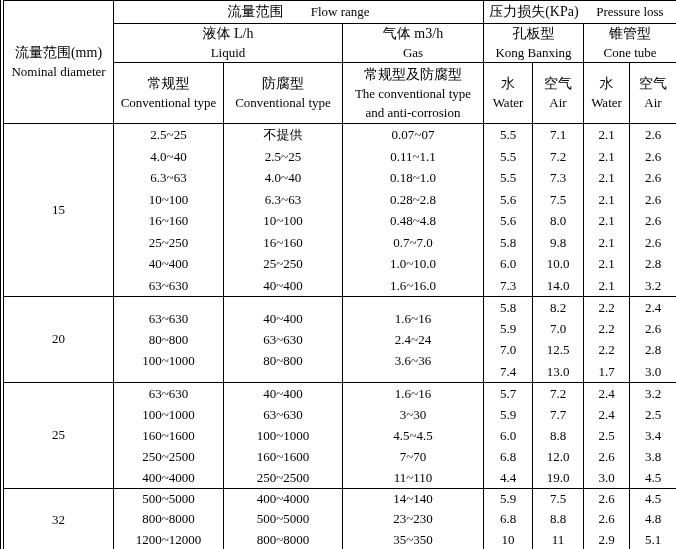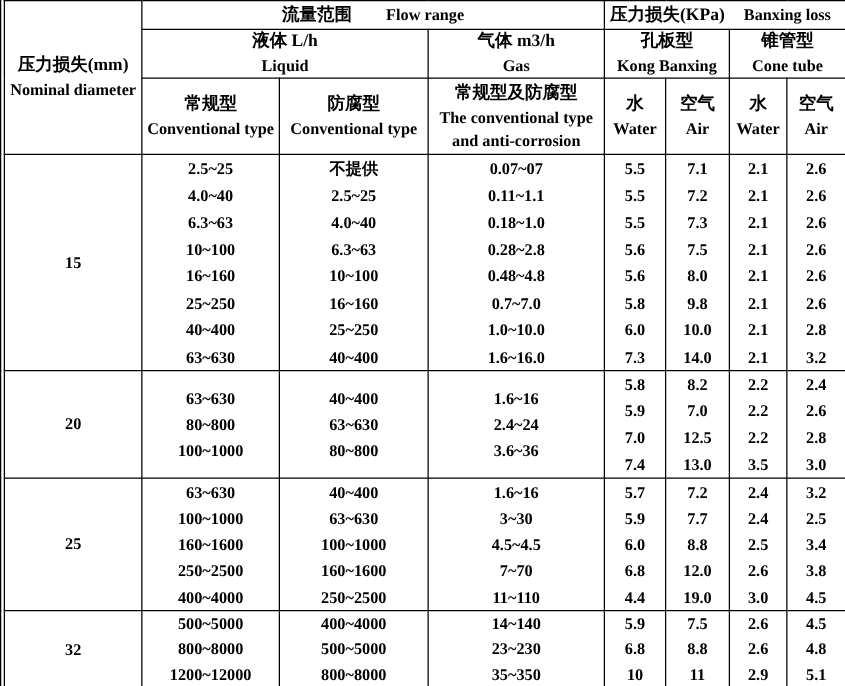--- a/index.html
+++ b/index.html
@@ -20,21 +20,20 @@
     table-layout: fixed;
     width: 673px;
   }
   table.spec td {
     border: 1px solid #000;
     text-align: center;
     vertical-align: middle;
     padding: 0;
     font-size: 13px;
     overflow: hidden;
-    font-weight: bold;
   }
   
   col.c-dia  { width: 110px; }
   col.c-conv { width: 110px; }
   col.c-anti { width: 119px; }
   col.c-gas  { width: 141px; }
   col.c-w1   { width: 49px; }
   col.c-a1   { width: 51px; }
   col.c-w2   { width: 46px; }
   col.c-a2   { width: 47px; }
@@ -77,31 +76,31 @@
         <col class="c-anti">
         <col class="c-gas">
     <col class="c-w1">
         <col class="c-a1">
         <col class="c-w2">
         <col class="c-a2">
   </colgroup>
   <tbody>
     <tr class="h1">
       <td rowspan="3">
-        <div class="zh hline">压力损失(mm)</div>
+        <div class="zh hline">流量范围(mm)</div>
         <div class="en hline">Nominal diameter</div>
       </td>
       <td colspan="3">
         <span class="zh">流量范围</span>
         <span class="en gap">Flow range</span>
       </td>
       <td colspan="4">
         <div class="fullflex">
           <div class="half kong"><span class="zh">压力损失(KPa)</span></div>
-          <div class="half cone"><span class="en">Banxing loss</span></div>
+          <div class="half cone"><span class="en">Pressure loss</span></div>
         </div>
       </td>
     </tr>
     <tr class="h2">
       <td colspan="2">
         <div class="zh hline">液体 L/h</div>
         <div class="en hline">Liquid</div>
       </td>
       <td>
         <div class="zh hline">气体 m3/h</div>
@@ -248,21 +247,21 @@
           <td>
             <div class="cell-line">8.2</div>
             <div class="cell-line">7.0</div>
             <div class="cell-line">12.5</div>
             <div class="cell-line">13.0</div>
           </td>
           <td>
             <div class="cell-line">2.2</div>
             <div class="cell-line">2.2</div>
             <div class="cell-line">2.2</div>
-            <div class="cell-line">3.5</div>
+            <div class="cell-line">1.7</div>
           </td>
           <td>
             <div class="cell-line">2.4</div>
             <div class="cell-line">2.6</div>
             <div class="cell-line">2.8</div>
             <div class="cell-line">3.0</div>
           </td>
         </tr>
         <tr class="blk-2">
           <td>25</td>

